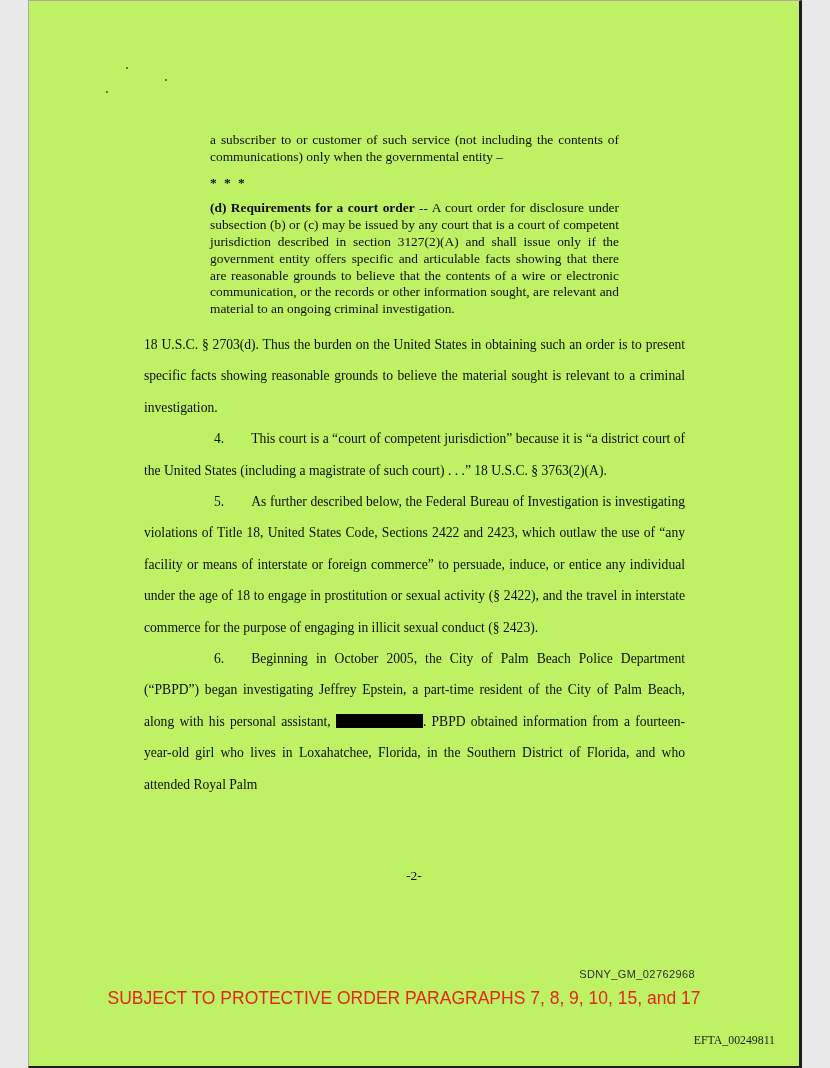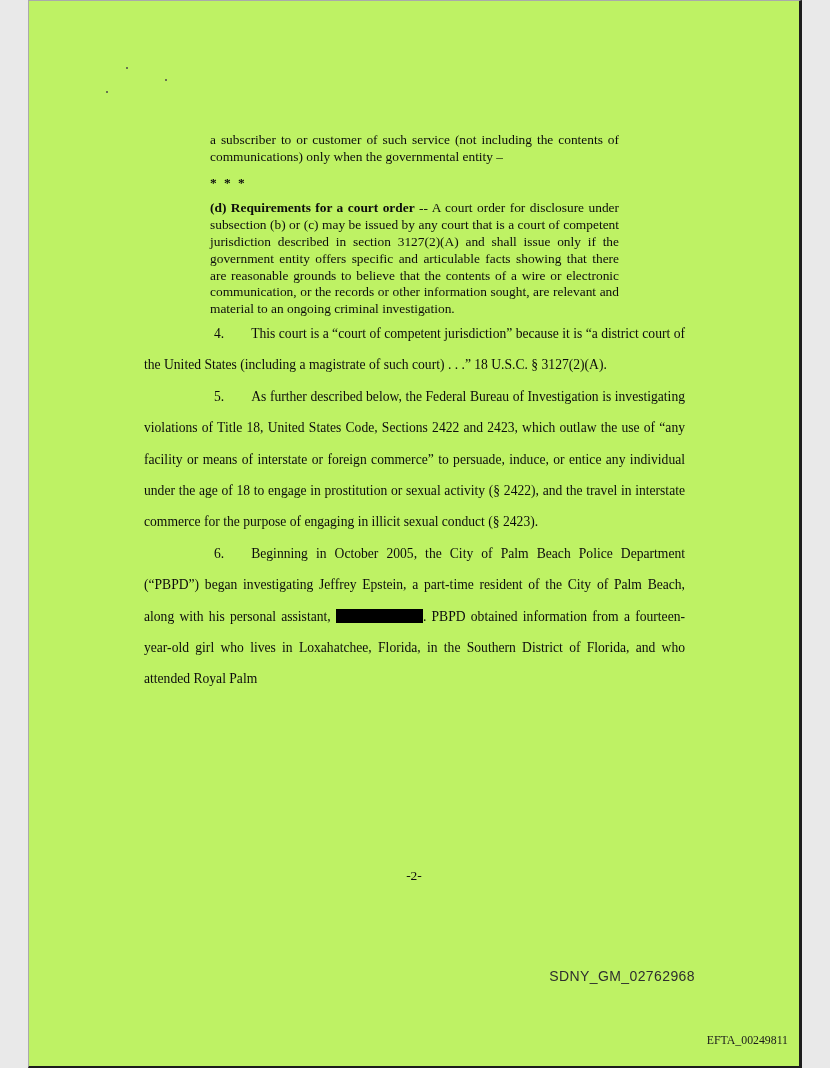--- a/index.html
+++ b/index.html
@@ -44,30 +44,30 @@
     background:#000;
     vertical-align:-2px;
   }
   .page-number {
     position:absolute; left:0; right:0; top:867px;
     text-align:center; font-size:13.5px;
   }
   .bates-top {
     position:absolute; top:967px; right:104px;
     font-family:"Liberation Sans", sans-serif;
-    font-size:14px; color:#2e2e2e; letter-spacing:.4px;
+    font-size:11px; color:#2e2e2e; letter-spacing:.4px;
   }
   .protective-order {
     position:absolute; top:987px; left:0; right:20px;
     text-align:center;
     font-family:"Liberation Sans", sans-serif;
     font-size:17.5px;
   }
   .bates-bottom {
-    position:absolute; top:1032px; right:11px;
+    position:absolute; top:1032px; right:24px;
     font-family:"Liberation Serif", serif;
     font-size:11.8px; color:#1b1b1b;
   }
 </style>
 </head>
 <body>
 
 <div class="page">
 
   <div class="speck" style="left:97px; top:66px; width:2px; height:2px;"></div>
@@ -79,29 +79,31 @@
     <div class="quote">
       <p>a subscriber to or customer of such service (not including the contents of communications) only when the governmental entity –</p>
       <p class="stars">* * *</p>
     </div>
 
 
     <div class="quote mt2">
       <p><b>(d) Requirements for a court order</b><span> -- A court order for disclosure under subsection (b) or (c) may be issued by any court that is a court of competent jurisdiction described in section 3127(2)(A) and shall issue only if the government entity offers specific and articulable facts showing that there are reasonable grounds to believe that the contents of a wire or electronic communication, or the records or other information sought, are relevant and material to an ongoing criminal investigation.</span></p>
     </div>
 
+    <p class="bodypara mt">18 U.S.C. § 2703(d).  Thus the burden on the United States in obtaining such an order is to present specific facts showing reasonable grounds to believe the material sought is relevant to a criminal investigation.</p>
 
-    <p class="bodypara indented"><span class="pnum">4.</span><span>This court is a “court of competent jurisdiction” because it is “a district court of the United States (including a magistrate of such court) . . .”  18 U.S.C. § 3127(2)(A).</span></p>
+    <p class="bodypara indented"><span class="pnum">4.</span><span>This court is a “court of competent jurisdiction” because it is “a district court of the United States (including a magistrate of such court) . . .”  18 U.S.C. § 3763(2)(A).</span></p>
 
     <p class="bodypara indented"><span class="pnum">5.</span><span>As further described below, the Federal Bureau of Investigation is investigating violations of Title 18, United States Code, Sections 2422 and 2423, which outlaw the use of “any facility or means of interstate or foreign commerce” to persuade, induce, or entice any individual under the age of 18 to engage in prostitution or sexual activity (§ 2422), and the travel in interstate commerce for the purpose of engaging in illicit sexual conduct (§ 2423).</span></p>
 
     <p class="bodypara indented"><span class="pnum">6.</span><span>Beginning in October 2005, the City of Palm Beach Police Department (“PBPD”) began investigating Jeffrey Epstein, a part-time resident of the City of Palm Beach, along with his personal assistant, </span><span class="redaction"></span><span>.  PBPD obtained information from a fourteen-year-old girl who lives in Loxahatchee, Florida, in the Southern District of Florida, and who attended Royal Palm</span></p>
 
   </div>
 
   <div class="page-number">-2-</div>
 
   <div class="bates-top">SDNY_GM_02762968</div>
 
+  <div class="protective-order" style="color: rgb(228, 37, 29);">SUBJECT TO PROTECTIVE ORDER PARAGRAPHS 7, 8, 9, 10, 15, and 17</div>
 
   <div class="bates-bottom">EFTA_00249811</div>
 
 </div>
 
 </body></html>

